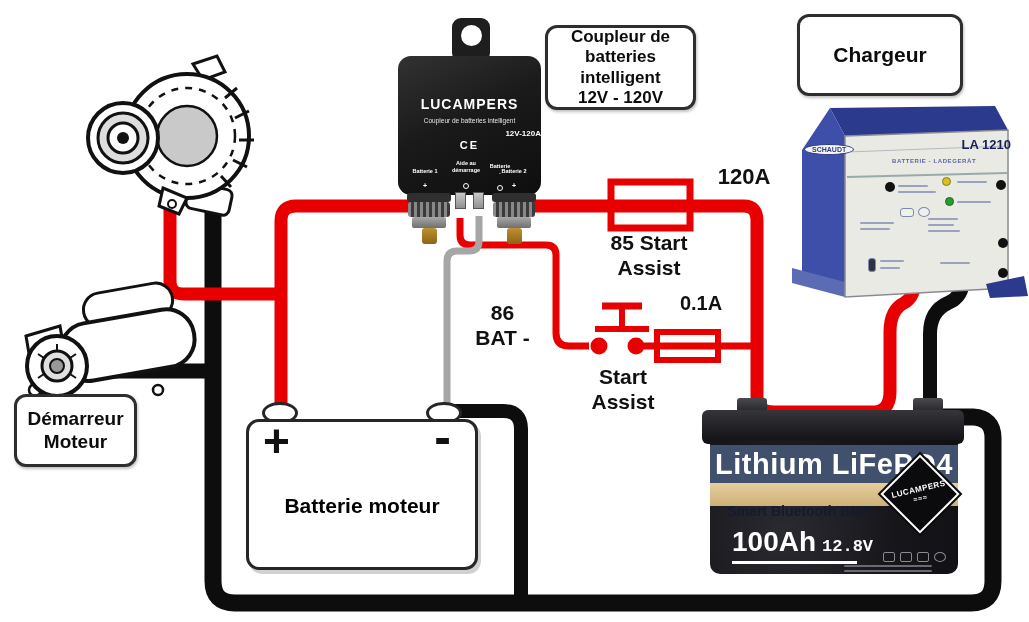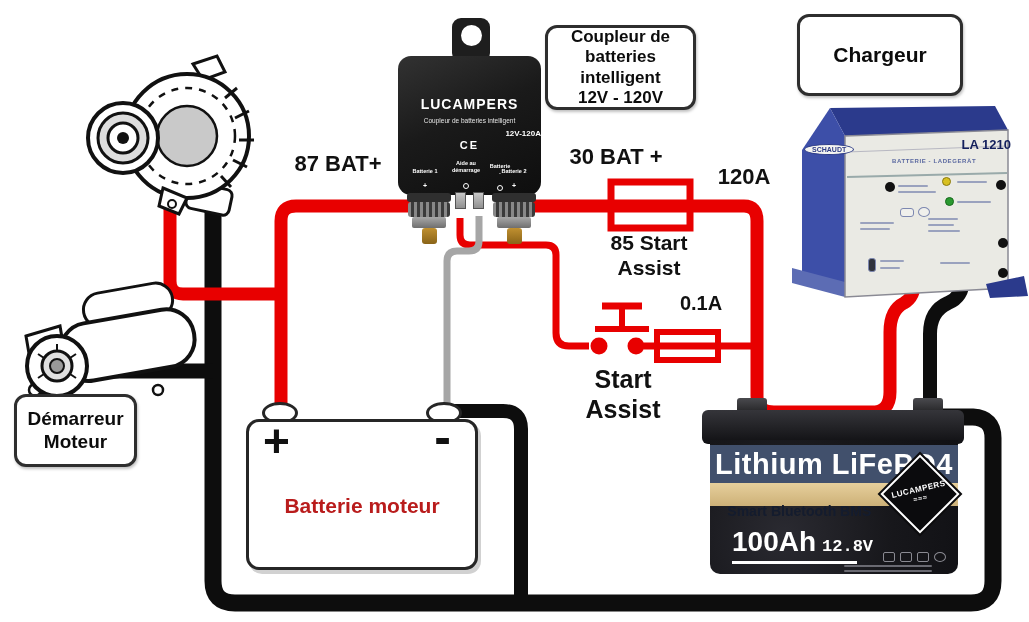--- a/index.html
+++ b/index.html
@@ -40,21 +40,21 @@
   .ts-hex{width:34px;height:11px;background:linear-gradient(#a8a8a8,#6f6f6f);border-radius:2px;}
   .ts-bolt{width:15px;height:16px;background:linear-gradient(#c09030,#8a6418);border-radius:3px;}
   .spade{position:absolute;width:11px;height:17px;background:linear-gradient(#c8c8c8,#909090);border:1px solid #555;}
   
   .engbatt{position:absolute;left:246px;top:398px;width:232px;height:174px;}
   .eb-term{position:absolute;width:36px;height:22px;background:#fff;border:3px solid #262626;border-radius:50%;}
   .eb-box{position:absolute;left:0;top:21px;width:232px;height:151px;background:#fff;border:3px solid #262626;
           border-radius:13px;box-shadow:3px 4px 0 rgba(0,0,0,.18);}
   .eb-plus{position:absolute;left:14px;top:-8px;font-size:46px;font-weight:700;color:#111;}
   .eb-minus{position:absolute;right:24px;top:-14px;font-size:50px;font-weight:700;color:#111;}
-  .eb-label{position:absolute;left:0;top:72px;width:100%;text-align:center;font-size:21px;font-weight:700;color:#b91c1c;}
+  .eb-label{position:absolute;left:0;top:72px;width:100%;text-align:center;font-size:21px;font-weight:700;color:#000000;}
   
   .lith{position:absolute;left:698px;top:396px;width:270px;height:182px;}
   .li-term{position:absolute;width:30px;height:18px;background:linear-gradient(#4a4a4e,#1c1c1e);border-radius:3px;top:2px;}
   .li-lid{position:absolute;left:4px;top:14px;width:262px;height:34px;border-radius:6px;
           background:linear-gradient(#35353a,#101013);}
   .li-body{position:absolute;left:12px;top:44px;width:248px;height:134px;border-radius:0 0 10px 10px;
            background:radial-gradient(circle at 30% 70%,#2a2a31 0%,#17171b 55%,#101014 100%);overflow:hidden;}
   .li-navy{position:absolute;left:0;top:5px;width:100%;height:38px;background:#41506c;
            display:flex;align-items:center;justify-content:center;}
   .li-title{color:#fff;font-weight:700;font-size:29px;letter-spacing:.5px;}
@@ -292,22 +292,22 @@
   </div>
 
   <div class="labelbox" style="left:545px;top:25px;width:151px;height:85px;font-size:17px;">Coupleur de
 batteries
 intelligent
 12V - 120V</div>
   <div class="labelbox" style="left:14px;top:394px;width:123px;height:73px;font-size:19px;">Démarreur
 Moteur</div>
   <div class="labelbox" style="left:797px;top:14px;width:166px;height:82px;font-size:21px;">Chargeur</div>
 
-  <div class="lbl" style="left:283px;top:151px;width:110px;font-size:22px;">87 BAT+</div>
-  <div class="lbl" style="left:551px;top:144px;width:130px;font-size:22px;">30 BAT +</div>
   <div class="lbl" style="left:700px;top:164px;width:88px;font-size:22px;">120A</div>
   <div class="lbl" style="left:583px;top:231px;width:132px;font-size:21px;">85 Start
 Assist</div>
+  <div class="lbl" style="left:455px;top:301px;width:95px;font-size:21px;">86
+BAT -</div>
   <div class="lbl" style="left:655px;top:292px;width:92px;font-size:20px;">0.1A</div>
-  <div class="lbl" style="left:560px;top:365px;width:126px;font-size:25px;">Start
+  <div class="lbl" style="left:560px;top:365px;width:126px;font-size:21px;">Start
 Assist</div>
 
 </div>
 
 </body></html>

